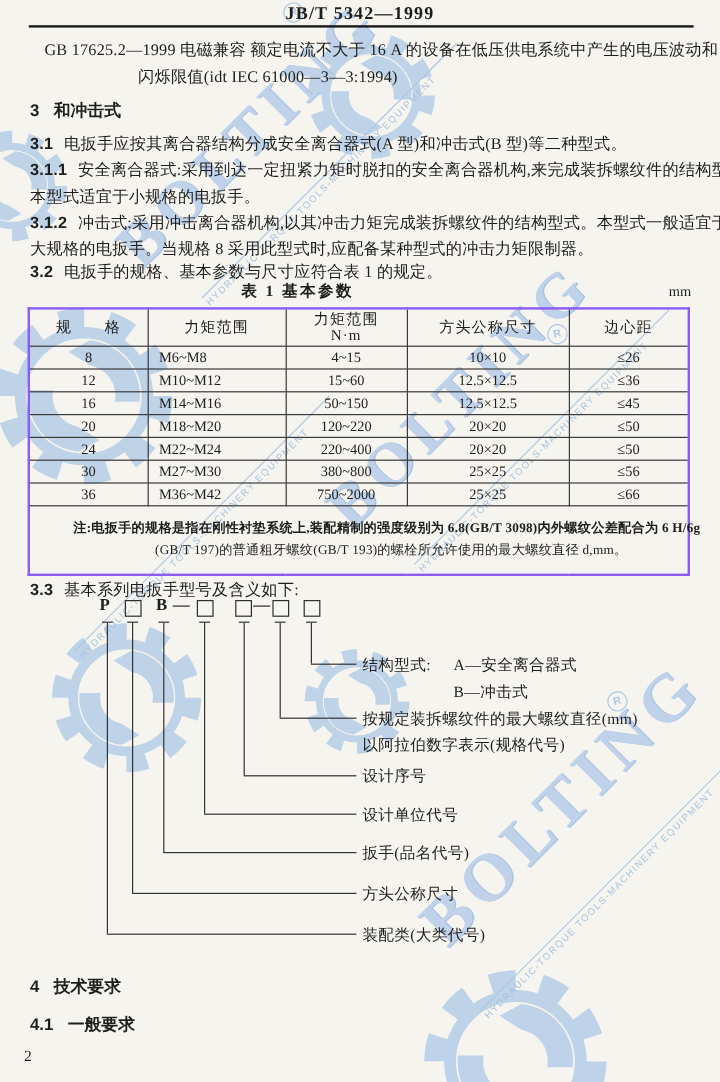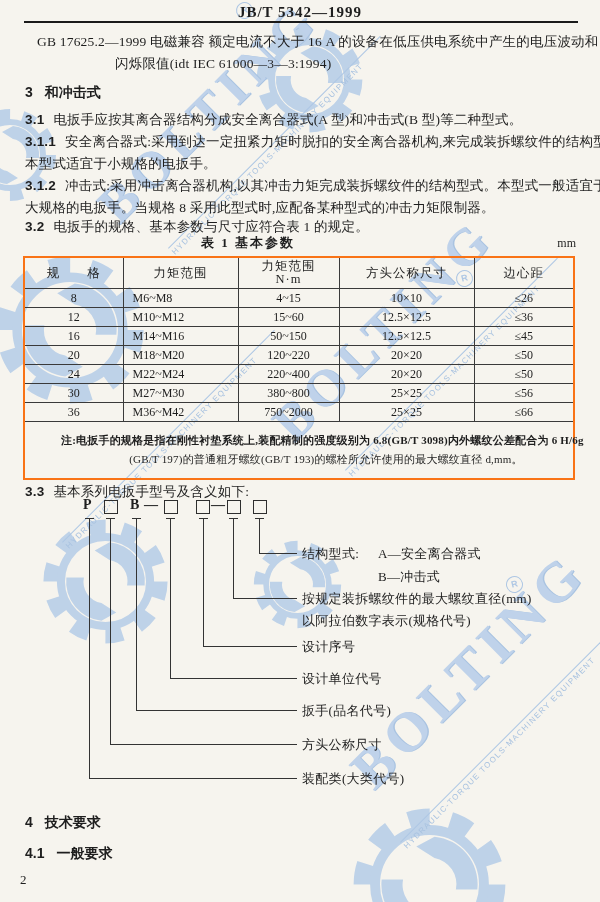--- a/index.html
+++ b/index.html
@@ -33,21 +33,21 @@
   .content{position:absolute;inset:0;z-index:1;}
   .doc-title{left:0;top:4px;width:600px;text-align:center;font-weight:bold;font-size:15px;letter-spacing:1px;}
   .hrule{position:absolute;left:24px;top:21px;width:554px;height:2px;background:#1a1a1a;}
   .body-line{font-size:13.5px;letter-spacing:.2px;}
   .clause-num{font-weight:bold;font-family:"Liberation Sans","DejaVu Sans",sans-serif;margin-right:9px;}
   .heading{font-weight:bold;font-size:14px;font-family:"Liberation Sans","DejaVu Sans",sans-serif;}
   .heading .clause-num{margin-right:12px;}
   
   .tbl-title{left:0;top:234px;width:496px;text-align:center;font-weight:600;font-size:13px;letter-spacing:2px;}
   .tbl-unit{left:520px;top:236px;width:56px;text-align:right;font-size:12px;}
-  table.spec{position:absolute;left:23px;top:256px;width:550px;border-collapse:collapse;border:2px solid #f97316;table-layout:fixed;background:transparent;}
+  table.spec{position:absolute;left:23px;top:256px;width:550px;border-collapse:collapse;border:2px solid #8b5cf6;table-layout:fixed;background:transparent;}
   table.spec td{border:1px solid #3a3a3a;font-size:12px;padding:0;text-align:center;}
   table.spec tr.hdr td{height:30px;font-size:12.5px;letter-spacing:1px;}
   table.spec tr.data td{height:18px;}
   table.spec td.al{text-align:left;padding-left:9px;}
   .torque-h{line-height:13px;}
   td.notecell{height:56px;vertical-align:middle;text-align:left;}
   .note-line{font-size:11px;letter-spacing:.2px;line-height:19px;white-space:nowrap;}
   .note1{padding-left:36px;font-weight:bold;}
   .note2{padding-left:54px;}
   

